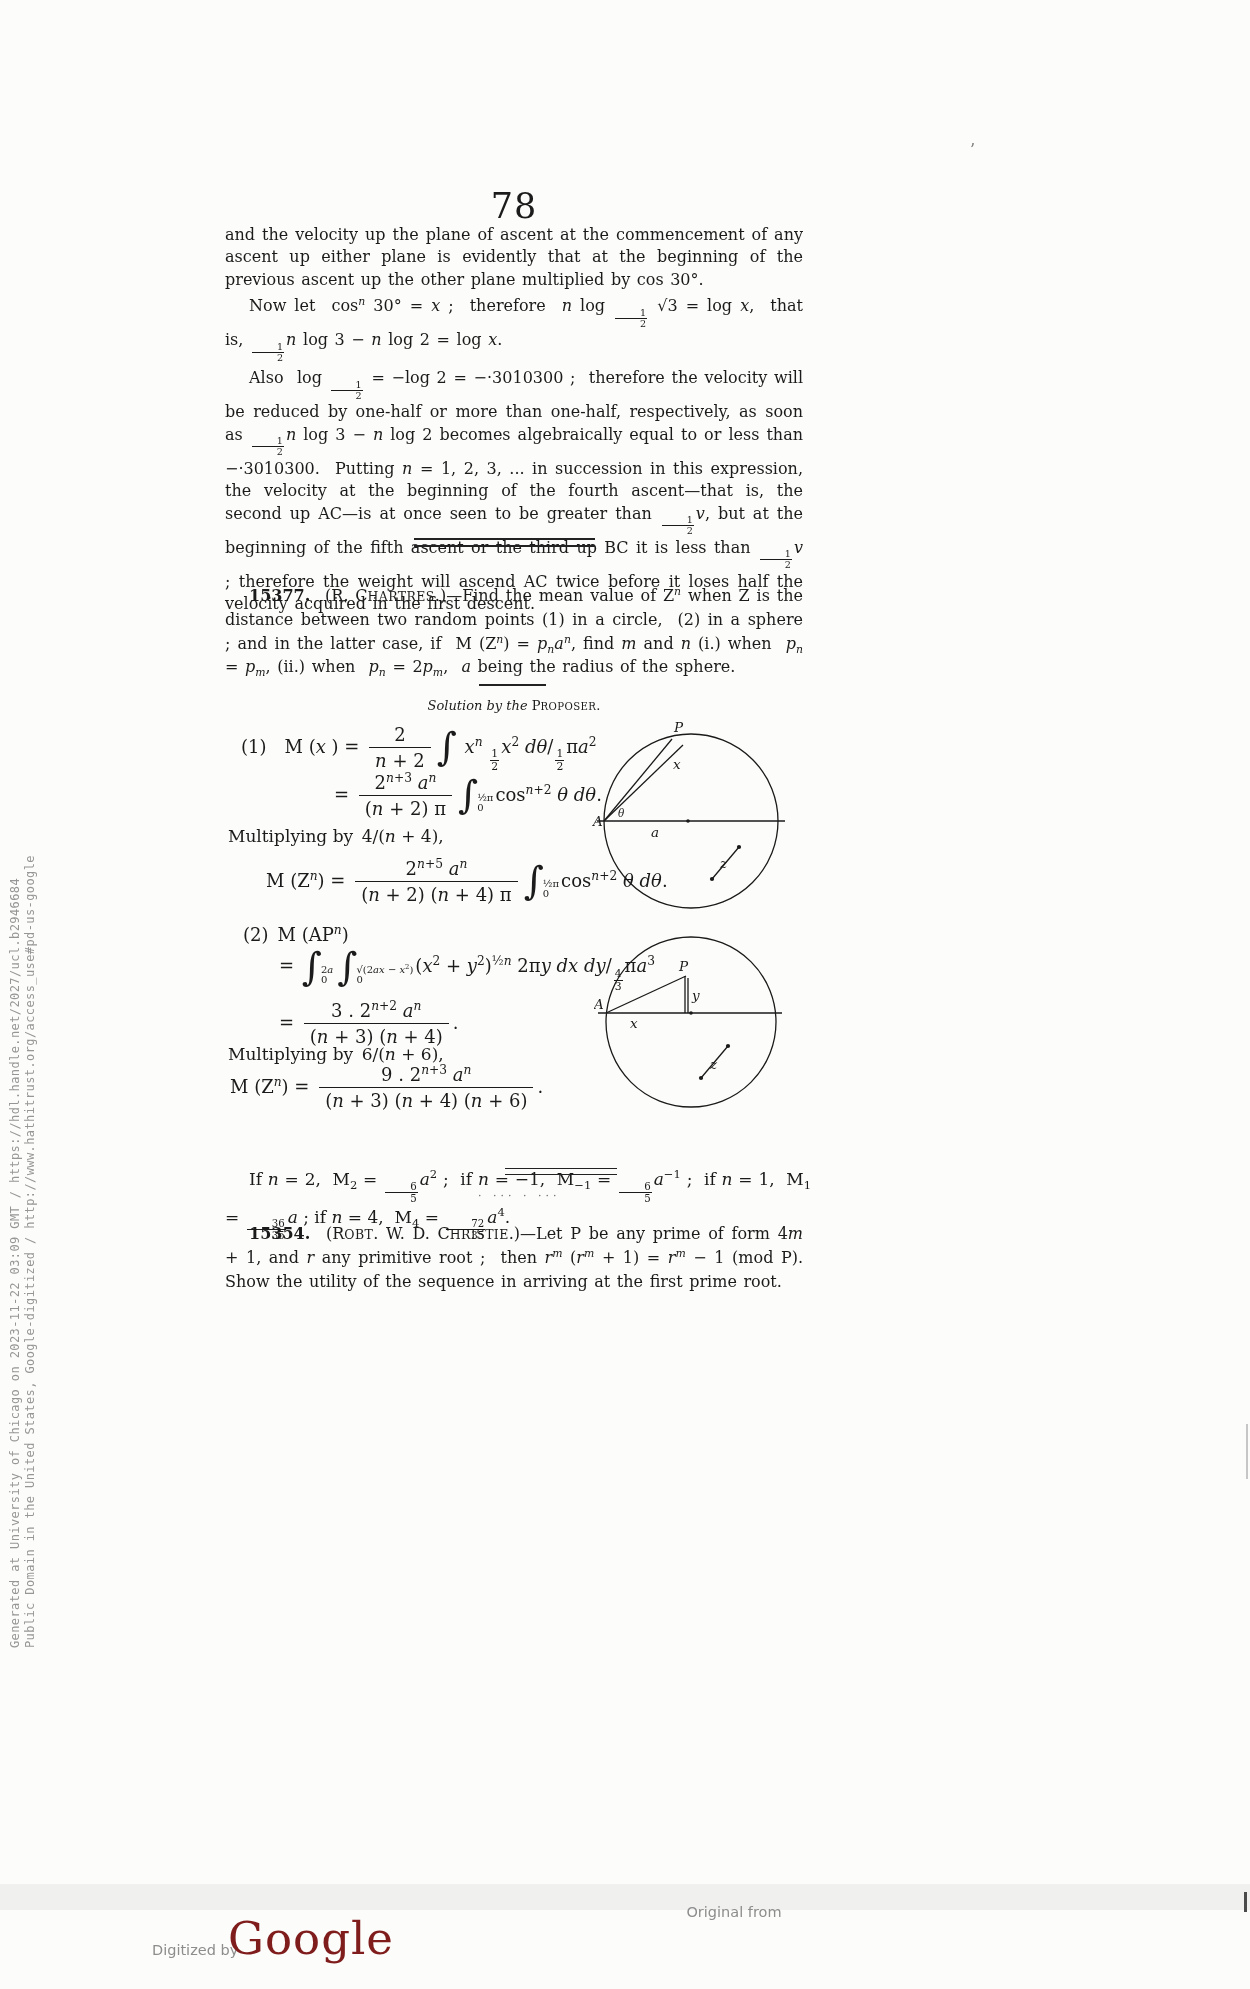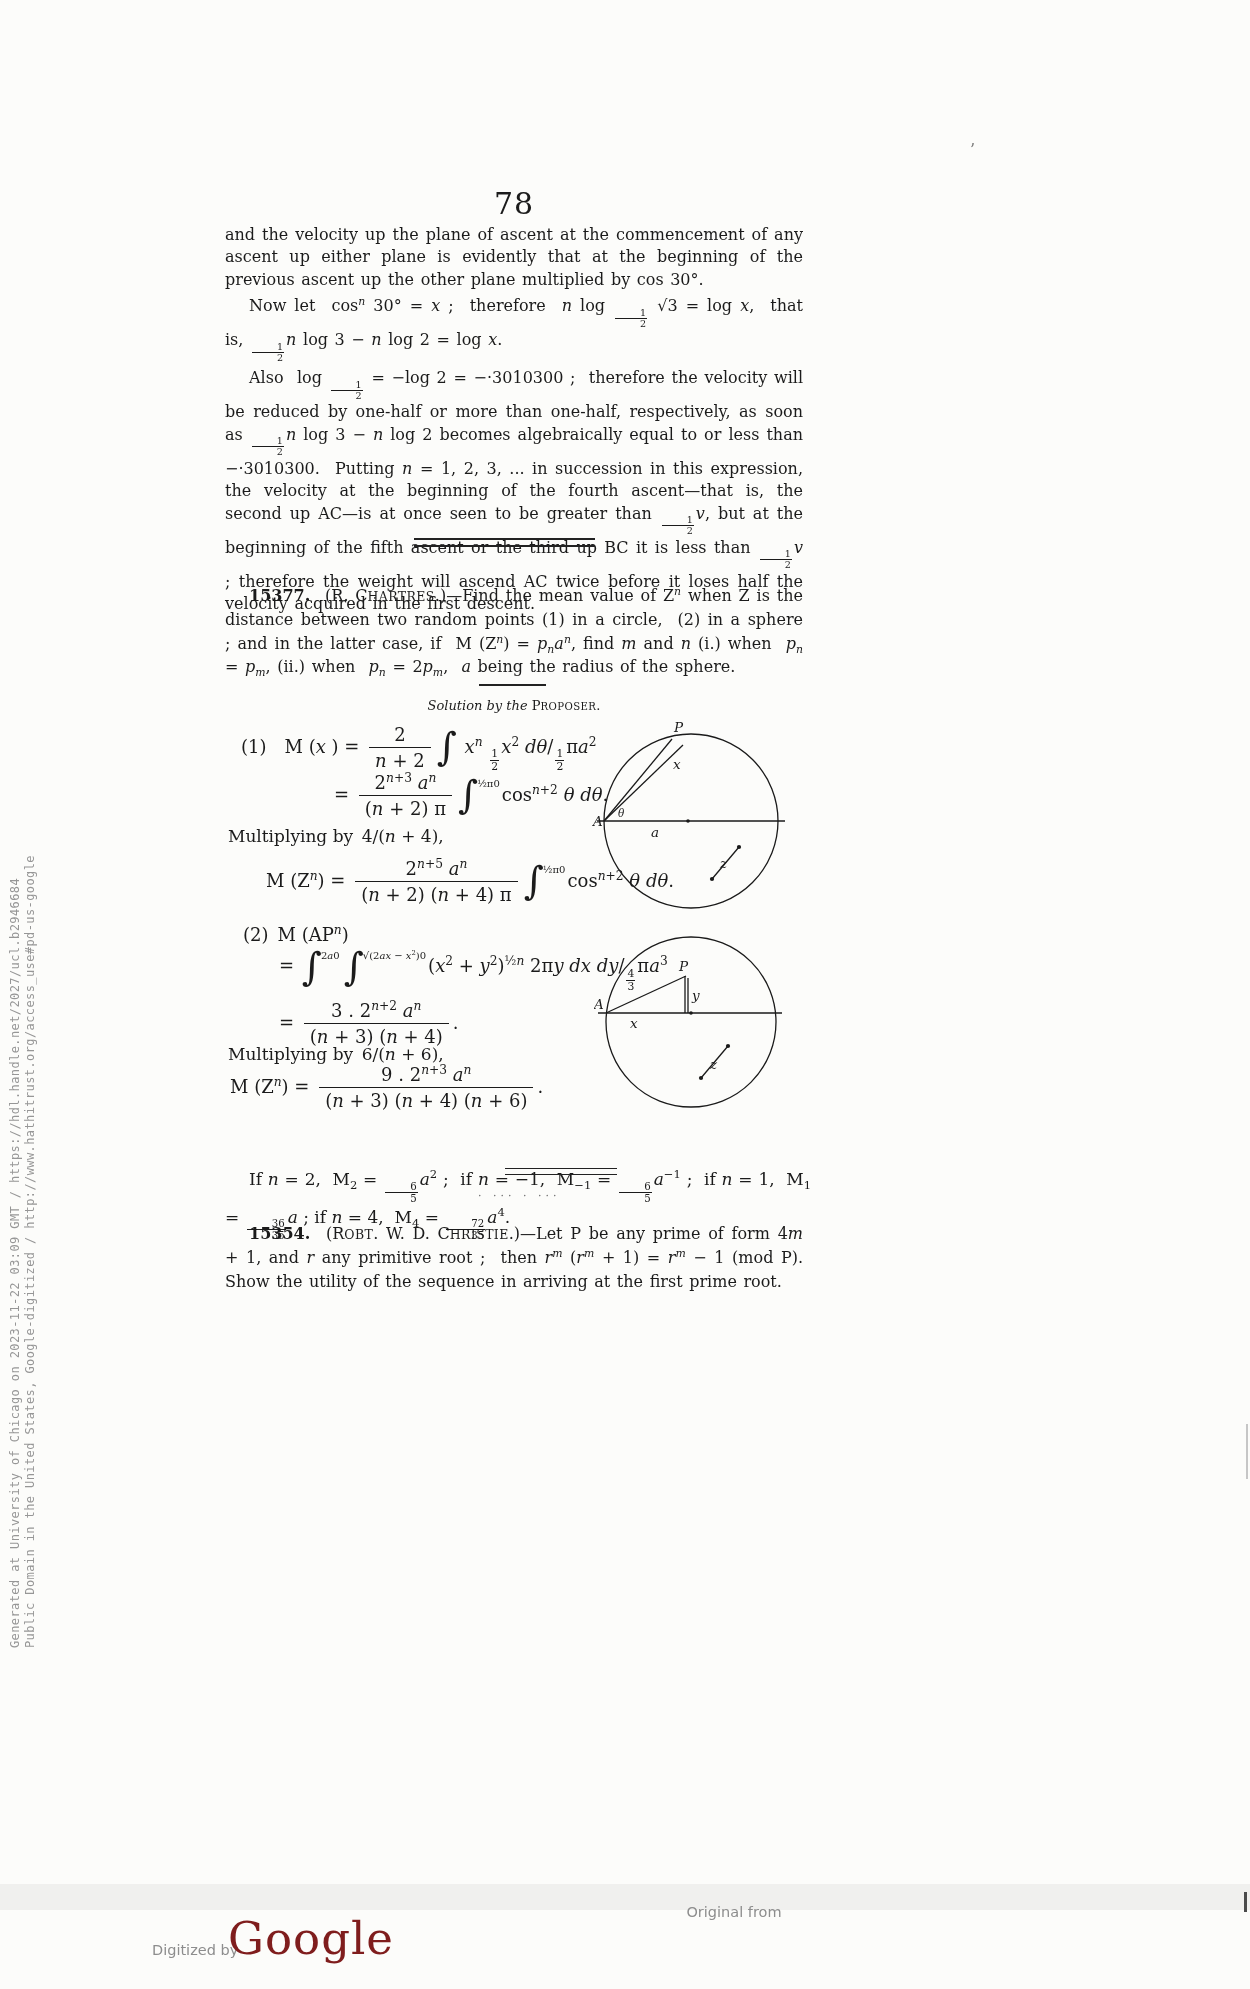--- a/index.html
+++ b/index.html
@@ -10,42 +10,42 @@
   }
   .gray-band{position:absolute; left:0; top:1884px; width:1250px; height:26px; background:#f0f0ee;}
   
   .watermark{
     position:absolute; left:8px; top:1648px;
     transform:rotate(-90deg); transform-origin:0 0;
     font-family:"DejaVu Sans Mono","Liberation Mono",monospace;
     font-size:12px; line-height:15px; letter-spacing:.4px;
     color:#969696; white-space:nowrap; width:900px;
   }
-  .pageno{position:absolute; left:225px; top:186px; width:578px; text-align:center; font-size:30px; letter-spacing:1px;}
+  .pageno{position:absolute; left:225px; top:186px; width:578px; text-align:center; font-size:35px; letter-spacing:1px;}
   .textcol{position:absolute; left:225px; width:578px; text-align:justify; font-size:16px; line-height:22.4px; word-spacing:1.5px;}
   .textcol p{margin:0 0 4px 0; text-indent:24px;}
   .textcol p.noindent{text-indent:0;}
   .prob{position:absolute; left:225px; width:578px; text-align:justify; font-size:16px; line-height:23.3px; word-spacing:1.5px; margin:0; text-indent:24px;}
   .sc{text-transform:uppercase; font-size:78%; letter-spacing:.4px;}
   b{font-weight:bold;}
   sup{font-size:68%; line-height:0;}
   sub{font-size:68%; line-height:0;}
   .rule-double{position:absolute; height:5px; border-top:2px solid #222; border-bottom:2px solid #222;}
   .rule-single{position:absolute; height:0; border-top:2px solid #222;}
   .sol-head{position:absolute; left:225px; top:698px; width:578px; text-align:center; font-size:13px;}
   
   .eq{position:absolute; white-space:nowrap; font-size:18px;}
   .frac{display:inline-block; vertical-align:middle; text-align:center; margin:0 4px;}
   .frac .nu{display:block; padding:0 6px 2px; border-bottom:1.4px solid #1b1b1b;}
   .frac .de{display:block; padding:2px 6px 0;}
   .sf{display:inline-flex; flex-direction:column; text-align:center; vertical-align:-.45em; font-size:60%; line-height:1.08; margin:0 2px;}
   .sf span:first-child{border-bottom:1px solid #1b1b1b; padding:0 1px;}
   .int{display:inline-flex; vertical-align:middle; margin:0 2px; align-items:stretch;}
   .isym{font-size:215%; line-height:1; font-style:italic;}
-  .ilims{display:inline-flex; justify-content:flex-end; font-size:10px; line-height:1; margin-left:-1px; padding:3px 0 2px;}
+  .ilims{display:inline-flex; flex-direction:column; justify-content:flex-end; font-size:10px; line-height:1; margin-left:-1px; padding:3px 0 2px;}
   .iup,.ilo{display:block;}
   .results{position:absolute; left:225px; top:1118px; width:586px; text-align:justify; font-size:17px; line-height:26px; text-indent:24px;margin-top:48px;}
   
   .diag{position:absolute;}
   .ln{stroke:#1a1a1a; stroke-width:1.3; fill:none;}
   .dot{fill:#1a1a1a;}
   .lbl{font-family:"DejaVu Serif","Liberation Serif",serif; font-size:13.5px; fill:#1a1a1a;}
   .it{font-style:italic;}
   .sm{font-size:10.5px;}
   

